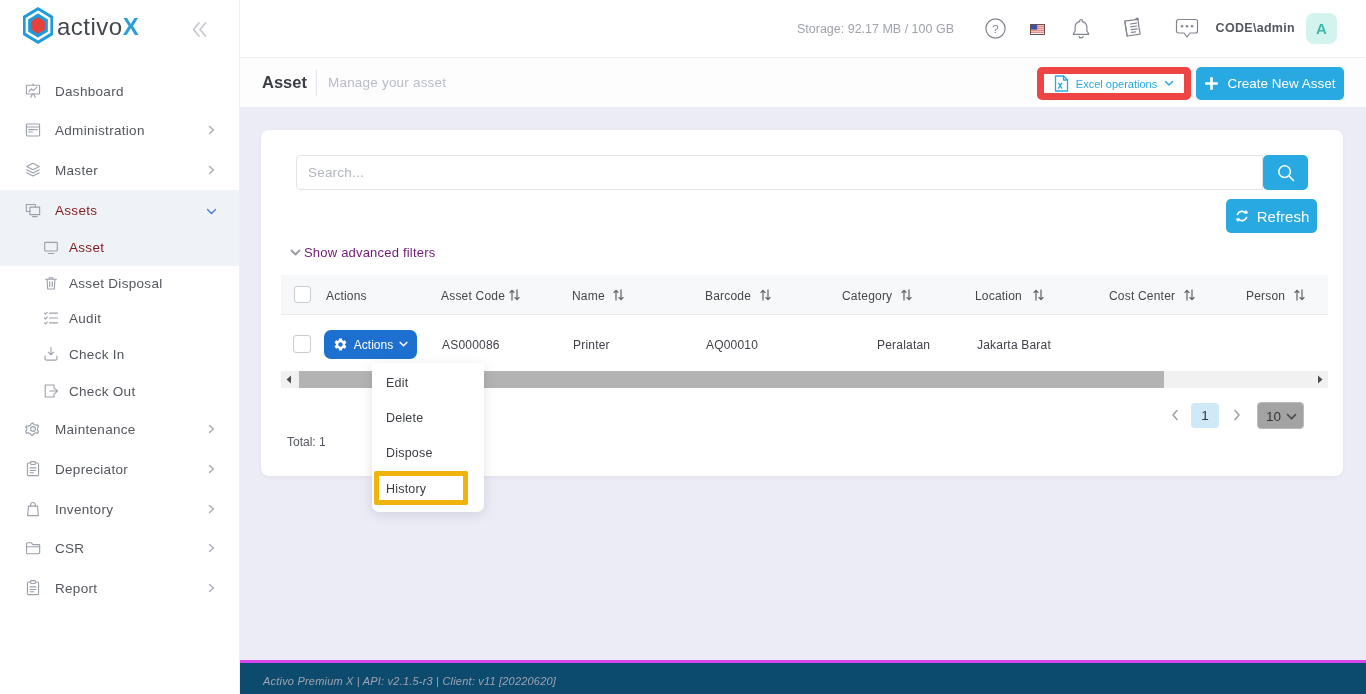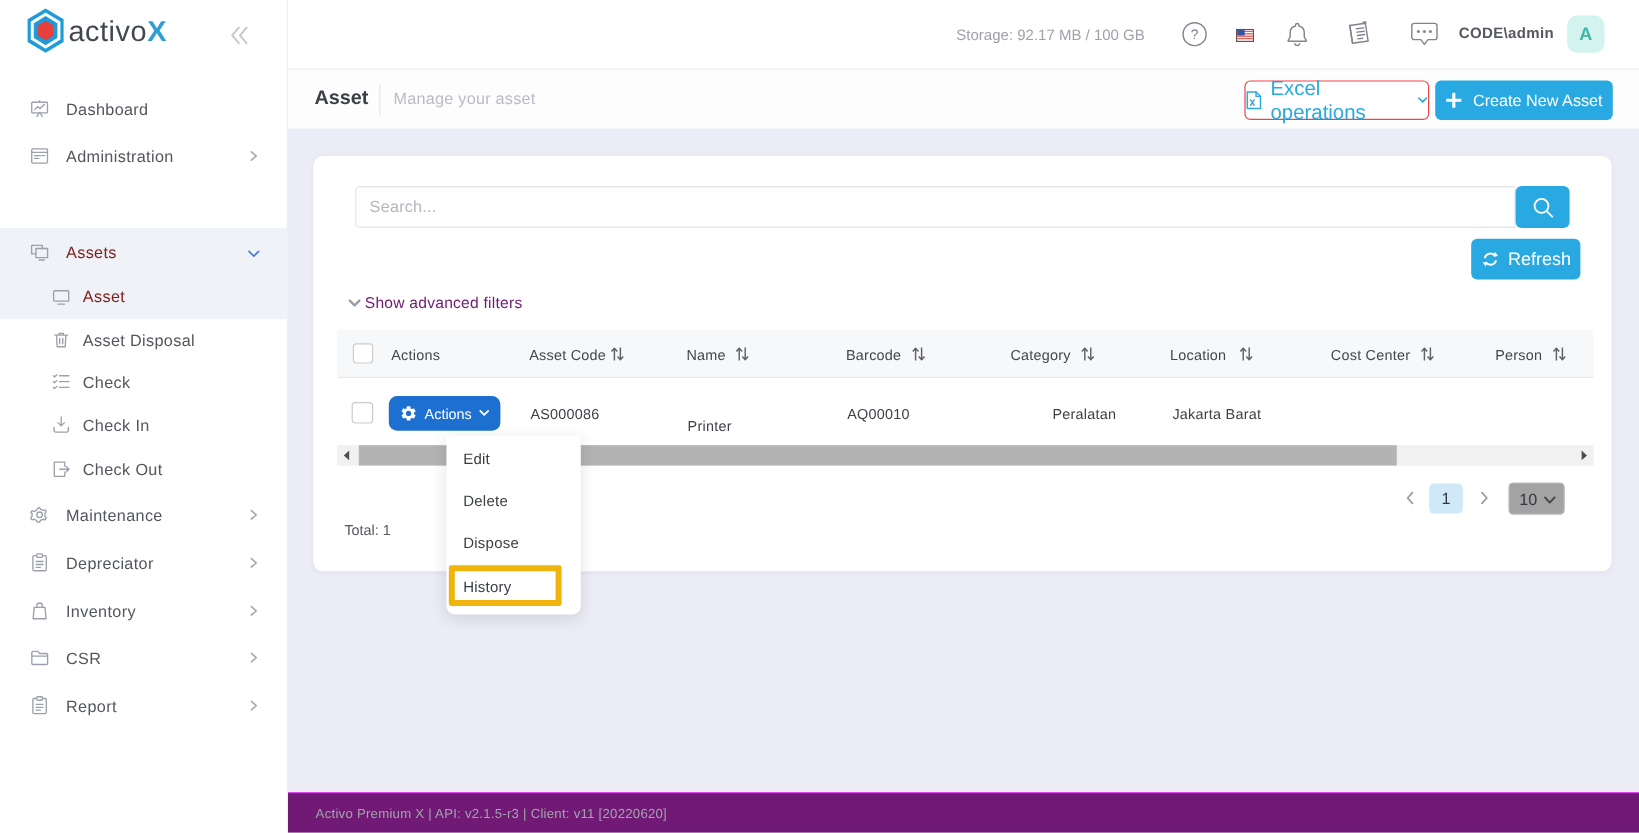--- a/index.html
+++ b/index.html
@@ -26,21 +26,21 @@
 #storage { position:absolute; top:22px; right:412px; font-size:12.5px; color:#9fa1ab; }
 .tico { position:absolute; }
 #userlab { position:absolute; top:21px; right:71px; font-size:12.5px; font-weight:bold; color:#54575f; letter-spacing:.3px; }
 #avatar { position:absolute; top:13px; right:29px; width:31px; height:31px; background:#d3f4ee; color:#3eb6a8; border-radius:8px; font-size:15px; font-weight:bold; display:flex; align-items:center; justify-content:center; }
 
 
 #pagehead { position:absolute; left:240px; top:58px; width:1126px; height:49px; background:#fdfdfe; z-index:3; }
 #ph-title { position:absolute; left:22px; top:15px; font-size:16.5px; font-weight:bold; color:#3b3e44; }
 #ph-sep { position:absolute; left:76px; top:12px; width:1px; height:26px; background:#e3e4ea; }
 #ph-sub { position:absolute; left:88px; top:17px; font-size:13.5px; color:#b9bbc6; letter-spacing:.2px; }
-.btn-excel { position:absolute; left:797px; top:9px; width:154px; height:33px; border:1px solid #ef4444; border-radius:5px; background:#fff; color:#29a9e1; font-size:17px; display:flex; align-items:center; justify-content:center; gap:7px; }
+.btn-excel { position:absolute; left:797px; top:9px; width:154px; height:33px; border:7px solid #ef4444; border-radius:5px; background:#fff; color:#29a9e1; font-size:11px; display:flex; align-items:center; justify-content:center; gap:7px; }
 .btn-create { position:absolute; left:956px; top:9px; width:148px; height:33px; border-radius:5px; background:#29a9e1; color:#fff; font-size:13.5px; display:flex; align-items:center; justify-content:center; gap:8px; }
 
 
 #content { position:absolute; left:240px; top:107px; width:1126px; height:553px; background:#ebecf5; }
 #card { position:absolute; left:21px; top:23px; width:1082px; height:346px; background:#fff; border-radius:8px; box-shadow:0 1px 4px rgba(40,40,70,.05); }
 #searchbox { position:absolute; left:35px; top:25px; width:967px; height:35px; border:1px solid #e3e4e8; border-radius:4px 0 0 4px; display:flex; align-items:center; padding-left:11px; color:#b4b6bf; font-size:13.5px; letter-spacing:.2px; }
 #searchbtn { position:absolute; left:1002px; top:25px; width:45px; height:35px; background:#29a9e1; border-radius:5px; display:flex; align-items:center; justify-content:center; }
 #refreshbtn { position:absolute; left:965px; top:69px; width:91px; height:34px; background:#29a9e1; border-radius:5px; color:#fff; font-size:15px; display:flex; align-items:center; justify-content:center; gap:7px; }
 #advfilters { position:absolute; left:29px; top:115px; font-size:13px; color:#701a75; letter-spacing:.2px; display:flex; align-items:center; gap:3px; }
 #thead { position:absolute; left:20px; top:145px; width:1047px; height:40px; background:#f7f8fa; border-bottom:1px solid #e9ebee; }
@@ -56,21 +56,21 @@
 #pg-1 { position:absolute; left:930px; top:273px; width:28px; height:25px; background:#cfe9f9; border-radius:4px; color:#33363c; font-size:13.5px; display:flex; align-items:center; justify-content:center; }
 #pg-size { position:absolute; left:996px; top:272px; width:47px; height:27px; border:1px solid #b9bbbf; border-radius:4px; background:#a3a3a3; color:#33363c; font-size:13.5px; }
 #pg-size span { position:absolute; left:8px; top:6px; }
 
 
 #dropdown { position:absolute; left:372px; top:363px; width:112px; height:149px; background:#fff; border-radius:0 0 7px 7px; box-shadow:0 3px 12px rgba(30,30,60,.13); z-index:20; }
 .ddi { position:absolute; left:14px; font-size:12.5px; color:#3a3d43; letter-spacing:.2px; }
 #hlbox { position:absolute; left:374px; top:471px; width:94px; height:34px; border:5px solid #f0b40d; border-radius:2px; z-index:21; }
 
 
-#footer { position:absolute; left:240px; top:660px; width:1126px; height:34px; background:#701a75; border-top:1px solid #d946ef; }
+#footer { position:absolute; left:240px; top:660px; width:1126px; height:34px; background:#0c4a6e; border-top:3px solid #d946ef;font-style:italic; }
 #footer span { position:absolute; left:23px; top:12px; font-size:11px; color:#a2a4ae; letter-spacing:.2px; }
 </style>
 </head>
 <body>
 <div id="sidebar">
 <svg style="position:absolute;left:22px;top:6px;" width="32" height="39" viewBox="0 0 32 39">
 <path d="M16 1 L31 10 V29 L16 38 L1 29 V10 Z" fill="#1e9cd7"></path>
 <path d="M16 5.9 L27.1 12.7 V26.3 L16 33.1 L4.9 26.3 V12.7 Z" fill="none" stroke="#fff" stroke-width="2.5"></path>
 <path d="M16 11.2 L22.75 15.35 V23.65 L16 27.8 L9.25 23.65 V15.35 Z" fill="#e8403c"></path>
 </svg>
@@ -97,20 +97,33 @@
         <svg viewBox="0 0 20 20" stroke="#9ba0ab" stroke-width="1.25" fill="none" stroke-linecap="round" stroke-linejoin="round">
           <rect x="2.7" y="3.4" width="14.6" height="13.2" rx="1"></rect>
           <path d="M2.7 6.6 h14.6 M5.2 9.6 h6 M5.2 12.2 h4 M12.5 9.6 h2.3"></path>
         </svg>
       </span>
       <span class="nlab">Administration</span>
       <svg class="nchev" width="9" height="10" viewBox="0 0 9 10">
         <path d="M2.5 1.5 L6.5 5 L2.5 8.5" stroke="#a8abb4" stroke-width="1.4" fill="none" stroke-linecap="round" stroke-linejoin="round"></path>
       </svg>
     </div>
+<div class="navitem" style="top:150px;">
+      <span class="nico">
+        <svg viewBox="0 0 20 20" stroke="#9ba0ab" stroke-width="1.25" fill="none" stroke-linecap="round" stroke-linejoin="round">
+          <path d="M10 2.6 L17 6.1 L10 9.6 L3 6.1 Z"></path>
+          <polyline points="3,9.7 10,13.2 17,9.7"></polyline>
+          <polyline points="3,13.1 10,16.6 17,13.1"></polyline>
+        </svg>
+      </span>
+      <span class="nlab">Master</span>
+      <svg class="nchev" width="9" height="10" viewBox="0 0 9 10">
+        <path d="M2.5 1.5 L6.5 5 L2.5 8.5" stroke="#a8abb4" stroke-width="1.4" fill="none" stroke-linecap="round" stroke-linejoin="round"></path>
+      </svg>
+    </div>
 <div class="navitem blue" style="top:190px;">
       <span class="nico">
         <svg viewBox="0 0 20 20" stroke="#9ba0ab" stroke-width="1.25" fill="none" stroke-linecap="round" stroke-linejoin="round">
           <path d="M12.6 6.8 V3.9 H2.6 v7.8 h4"></path>
           <rect x="6.6" y="6.8" width="10.8" height="8.4"></rect>
           <path d="M9.5 17.4 h5"></path>
         </svg>
       </span>
       <span class="nlab">Assets</span>
       <svg class="nchev" width="11" height="9" viewBox="0 0 11 9" style="top:17px;left:206px;">
@@ -133,21 +146,21 @@
         </svg>
       </span>
       <span class="nlab">Asset Disposal</span>
     </div>
 <div class="navitem sub" style="top:298px;">
       <span class="nico">
         <svg viewBox="0 0 20 20" stroke="#9ba0ab" stroke-width="1.25" fill="none" stroke-linecap="round" stroke-linejoin="round">
           <path d="M8.4 4.6 h8.8 M8.4 10 h8.8 M8.4 15.4 h8.8 M2.8 4.6 l1.1 1.1 2-2 M2.8 10 l1.1 1.1 2-2 M2.8 15.4 l1.1 1.1 2-2"></path>
         </svg>
       </span>
-      <span class="nlab">Check</span>
+      <span class="nlab">Audit</span>
     </div>
 <div class="navitem sub" style="top:334px;">
       <span class="nico">
         <svg viewBox="0 0 20 20" stroke="#9ba0ab" stroke-width="1.25" fill="none" stroke-linecap="round" stroke-linejoin="round">
           <path d="M10 2.8 v8 M7 8 l3 3 3-3 M3.4 12.4 v2.8 a1.6 1.6 0 0 0 1.6 1.6 h10 a1.6 1.6 0 0 0 1.6-1.6 v-2.8"></path>
         </svg>
       </span>
       <span class="nlab">Check In</span>
     </div>
 <div class="navitem sub" style="top:371px;">
@@ -374,21 +387,21 @@
 <div id="actionsbtn">
         <svg width="15" height="15" viewBox="0 0 24 24" fill="#fff">
           <path d="M19.14 12.94c.04-.3.06-.61.06-.94 0-.32-.02-.64-.07-.94l2.03-1.58c.18-.14.23-.41.12-.61l-1.92-3.32c-.12-.22-.37-.29-.59-.22l-2.39.96c-.5-.38-1.03-.7-1.62-.94l-.36-2.54c-.04-.24-.24-.41-.48-.41h-3.84c-.24 0-.43.17-.47.41l-.36 2.54c-.59.24-1.13.57-1.62.94l-2.39-.96c-.22-.08-.47 0-.59.22L2.74 8.87c-.12.21-.08.47.12.61l2.03 1.58c-.05.3-.09.63-.09.94s.02.64.07.94l-2.03 1.58c-.18.14-.23.41-.12.61l1.92 3.32c.12.22.37.29.59.22l2.39-.96c.5.38 1.03.7 1.62.94l.36 2.54c.05.24.24.41.48.41h3.84c.24 0 .44-.17.47-.41l.36-2.54c.59-.24 1.13-.56 1.62-.94l2.39.96c.22.08.47 0 .59-.22l1.92-3.32c.12-.22.07-.47-.12-.61l-2.01-1.58zM12 15.6c-1.98 0-3.6-1.62-3.6-3.6s1.62-3.6 3.6-3.6 3.6 1.62 3.6 3.6-1.62 3.6-3.6 3.6z"></path>
         </svg>
         <span>Actions</span>
         <svg width="9" height="7" viewBox="0 0 9 7">
           <path d="M1.2 1.4 L4.5 4.8 L7.8 1.4" stroke="#fff" stroke-width="1.5" fill="none" stroke-linecap="round" stroke-linejoin="round"></path>
         </svg>
       </div>
 <span class="tcell" style="left:181px;">AS000086</span>
-<span class="tcell" style="left:312px;margin-top:10px;">Printer</span>
+<span class="tcell" style="left:312px;">Printer</span>
 <span class="tcell" style="left:445px;">AQ00010</span>
 <span class="tcell" style="left:568px;margin-left:48px;">Peralatan</span>
 <span class="tcell" style="left:716px;">Jakarta Barat</span>
 <div id="hscroll">
         <div id="hthumb"></div>
 <svg style="position:absolute;left:4px;top:4px;" width="9" height="9" viewBox="0 0 9 9">
           <path d="M6 0.5 L1.5 4.5 L6 8.5 Z" fill="#4e4e4e"></path>
         </svg>
 <svg style="position:absolute;left:1034px;top:4px;" width="9" height="9" viewBox="0 0 9 9">
           <path d="M3 0.5 L7.5 4.5 L3 8.5 Z" fill="#4e4e4e"></path>

